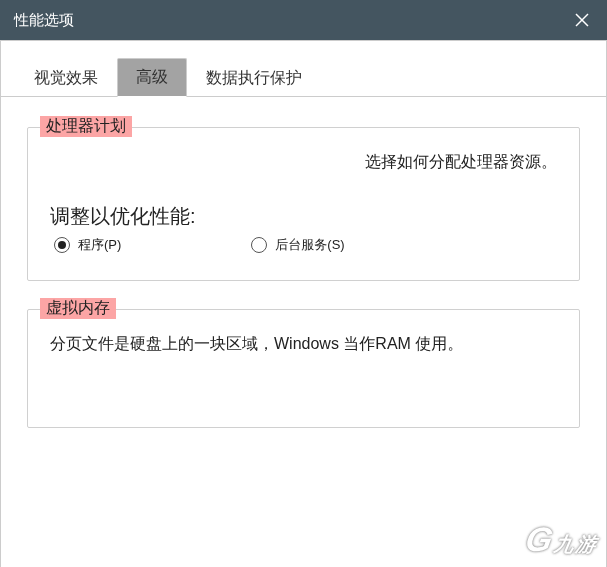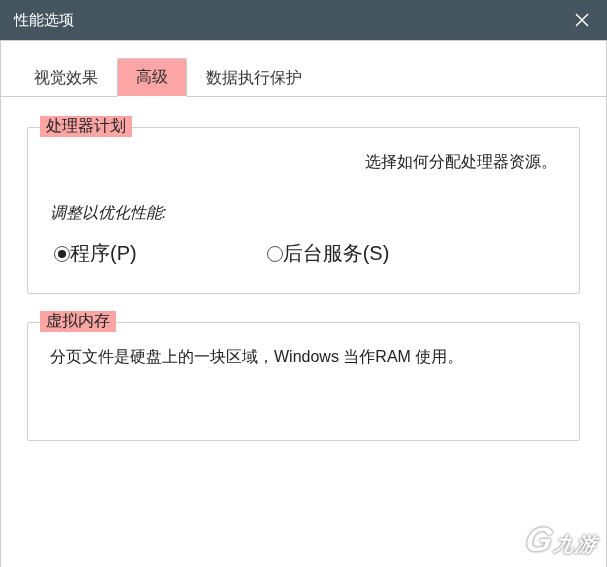--- a/index.html
+++ b/index.html
@@ -64,21 +64,21 @@
       color: #333;
       cursor: pointer;
       border: 1px solid transparent;
       border-bottom: none;
       margin-bottom: -1px;
       background: transparent;
     }
     .tab.active {
       border: 1px solid #cccccc;
       border-bottom: 1px solid #ffffff;
-      background: #fca5a5;
+      background: #a3a3a3;
       border-top-left-radius: 2px;
       border-top-right-radius: 2px;
     }
     .tab-content {
       padding: 30px 26px 10px 26px;
     }
     .groupbox {
       border: 1px solid #d0d0d0;
       border-radius: 2px;
       padding: 24px 22px 26px 22px;
@@ -94,35 +94,35 @@
       font-size: 16px;
       color: #222;
     }
     .group-desc {
       font-size: 16px;
       color: #222;
       margin-bottom: 30px;
       text-align: right;
     }
     .adjust-label {
-      font-size: 16px;
-      color: #222;
-      margin-bottom: 16px;
-      font-style: italic;
+      font-size: 20px;
+      color: #222;
+      margin-bottom: 6px;
     }
     .radio-row {
       display: flex;
       gap: 130px;
       padding-left: 4px;
     }
     .radio-item {
       display: flex;
       align-items: center;
+      gap: 8px;
       cursor: pointer;
-      font-size: 20px;
+      font-size: 13px;
       color: #222;
     }
     .radio-circle {
       width: 16px;
       height: 16px;
       border: 1.5px solid #555;
       border-radius: 50%;
       display: flex;
       align-items: center;
       justify-content: center;

